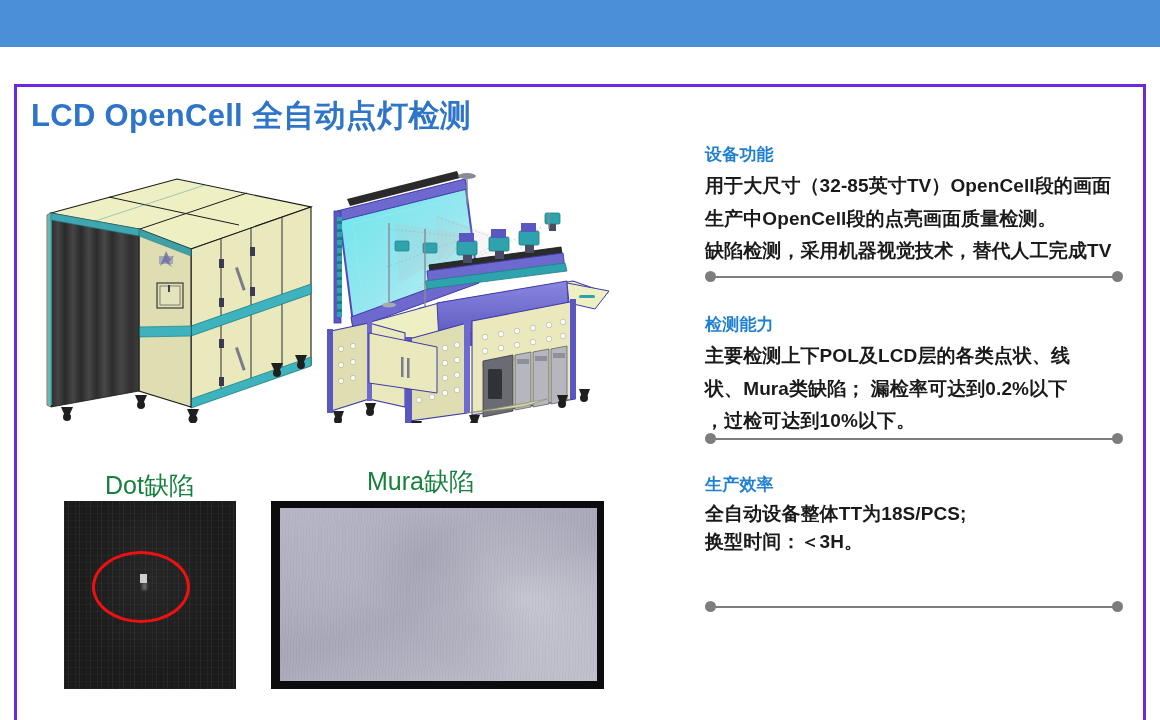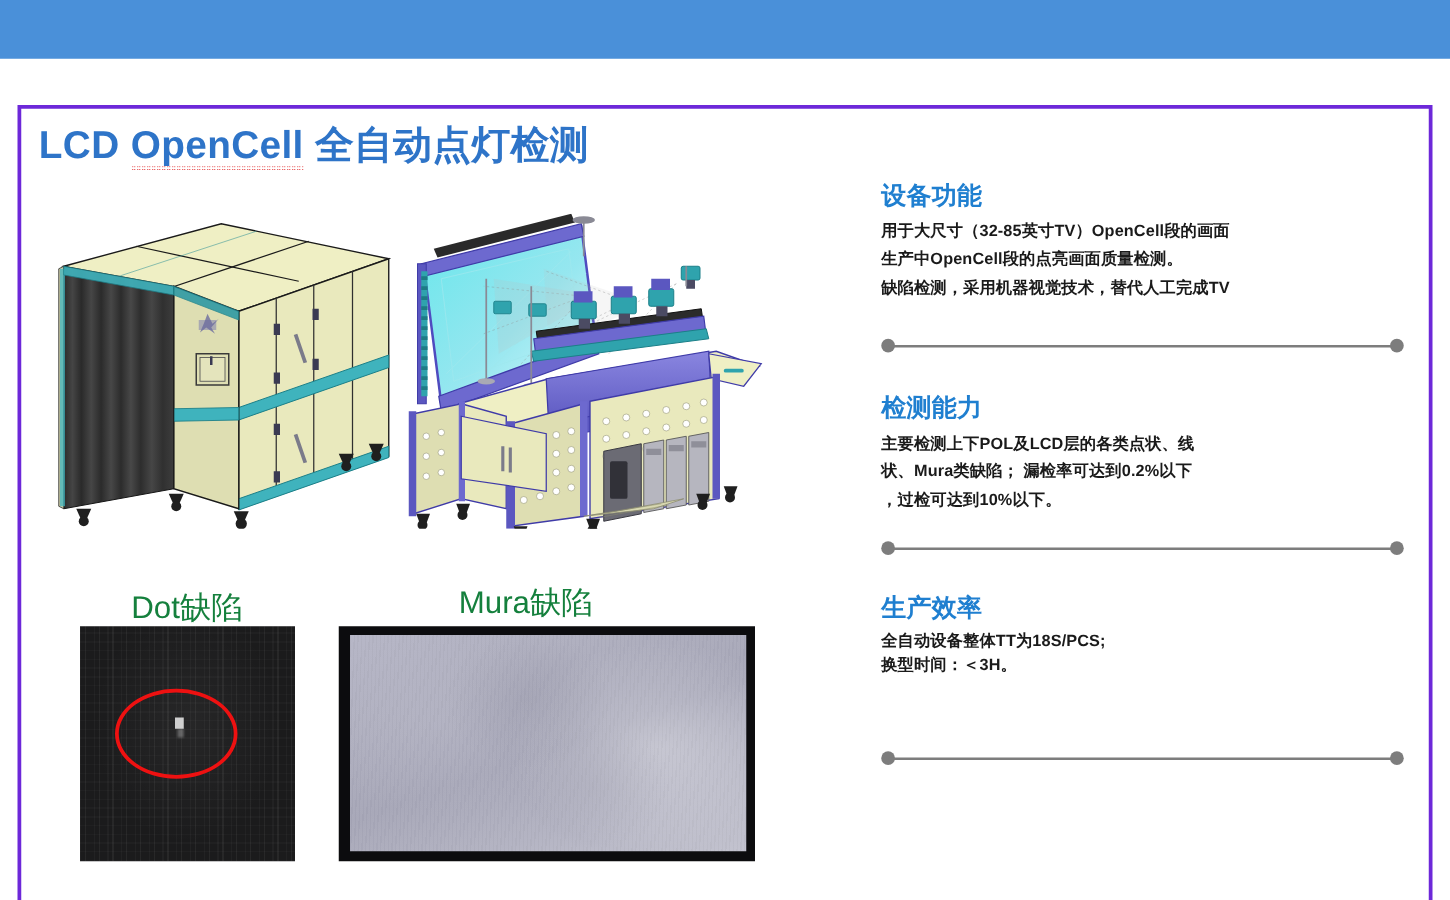--- a/index.html
+++ b/index.html
@@ -182,28 +182,28 @@
   
   .right-col { position: absolute; left: 660px; top: 0; width: 472px; height: 622px; }
 
   .info-block { position: absolute; left: 28px; width: 420px; }
   .blk1 { top: 56px; }
   .blk2 { top: 226px; }
   .blk3 { top: 386px; }
 
   .blk-head {
     color: #1F7FD0;
-    font-size: 20px;
+    font-size: 17px;
     font-weight: bold;
     margin-bottom: 4px;
     letter-spacing: 0.2px;
   }
   .blk-body {
     color: #1a1a1a;
-    font-size: 13px;
+    font-size: 19px;
     font-weight: bold;
     line-height: 1.72;
     letter-spacing: 0.1px;
   }
   .blk-tight { line-height: 1.45; }
 
   .divider {
     position: absolute;
     left: 28px;
     width: 418px;

